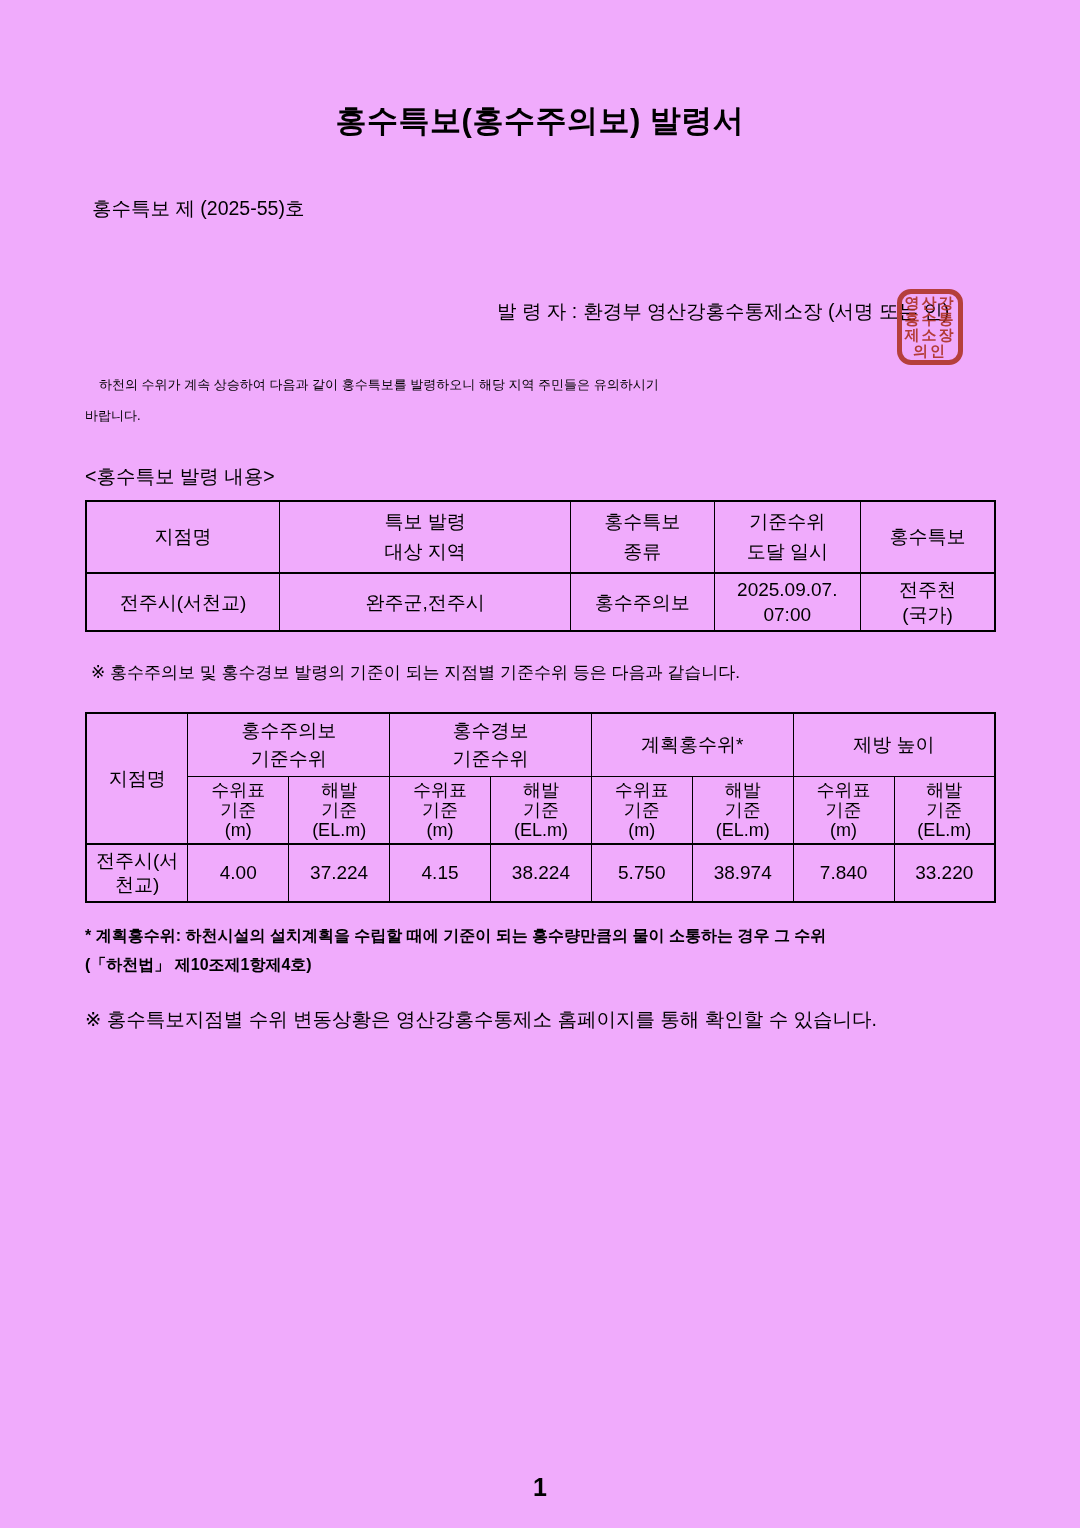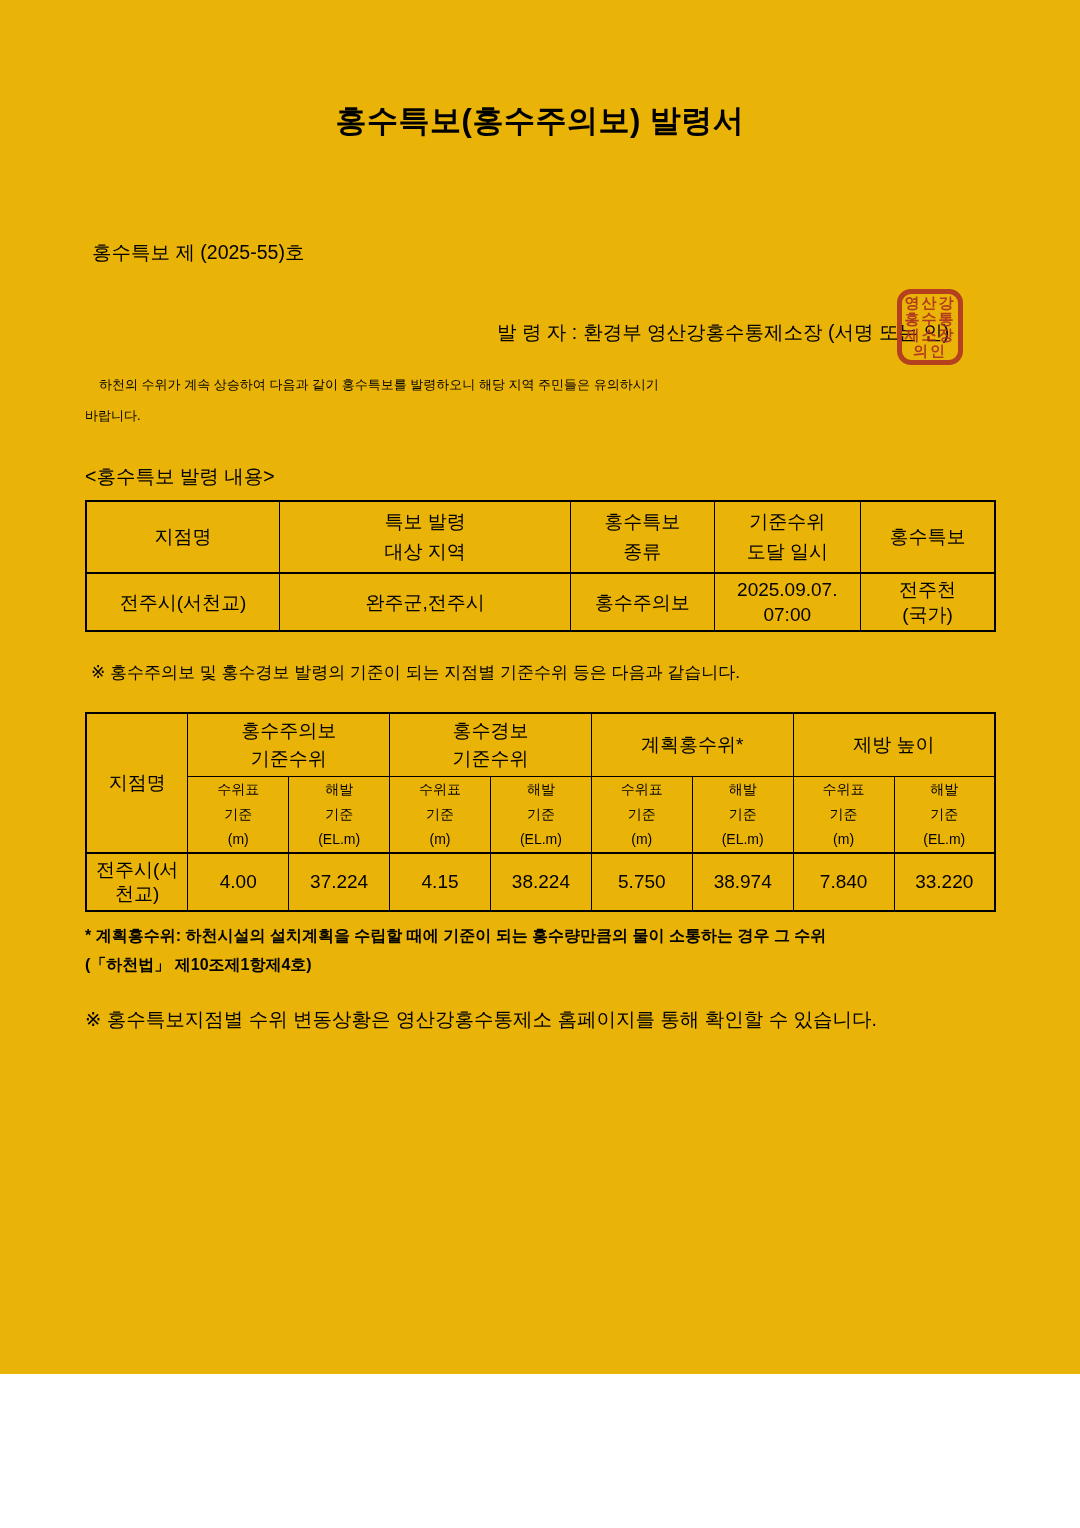--- a/index.html
+++ b/index.html
@@ -1,43 +1,42 @@
 <!DOCTYPE html>
 <html><head>
 <meta charset="utf-8">
 <style>
   html, body { margin: 0; padding: 0; background: #ffffff; }
   .page {
     position: relative;
     width: 1080px;
-    height: 1374px;
-    background: #eab308;
+    height: 1528px;
+    background: #f0abfc;
     color: #000000;
     font-family: "Liberation Sans", "DejaVu Sans", sans-serif;
     overflow: hidden;
   }
   .abs { position: absolute; }
 
   .page-title {
     top: 100px; left: 0; width: 1080px;
     text-align: center;
     font-size: 31px;
     font-weight: 700;
     letter-spacing: 0.5px;
   }
   .doc-number {
     top: 195px; left: 92px;
     font-size: 19.5px;
-    margin-top: 44px;
   }
   .issue-row { font-size: 19.5px; white-space: nowrap; }
   .issue-row-1 { top: 259px; left: 497px; }
   .issue-row-2 { top: 298px; left: 497px; }
   .issue-label-1 { display: inline-block; width: 193px; }
-  .issue-label-2 { display: inline-block; margin-right: 6px; margin-top: 21px; }
+  .issue-label-2 { display: inline-block; margin-right: 6px; }
 
   .seal {
     top: 289px; left: 897px;
     width: 66px; height: 76px;
     box-sizing: border-box;
     border: 5px solid rgba(172, 48, 33, 0.88);
     border-radius: 14px;
     padding: 1px 2px;
     overflow: hidden;
   }
@@ -78,21 +77,21 @@
   }
 
   .notice-table { top: 500px; left: 85px; width: 911px; }
   .notice-table .hdr td { height: 70px; font-size: 19px; line-height: 30px; }
   .notice-table .data td { height: 56px; font-size: 19px; line-height: 25px; border-top: 2px solid #000; }
 
   .criteria-note { top: 661px; left: 91px; font-size: 17px; }
 
   .criteria-table { top: 712px; left: 85px; width: 911px; }
   .criteria-table .grp td { height: 62px; font-size: 19px; line-height: 28px; }
-  .criteria-table .sub td { height: 66px; font-size: 14px; line-height: 25px; }
+  .criteria-table .sub td { height: 66px; font-size: 18px; line-height: 20px; }
   .criteria-table .data td { height: 56px; font-size: 19px; line-height: 24px; border-top: 2px solid #000; }
   .criteria-table .point-cell { font-size: 19px; }
   .criteria-table .data .point-cell { word-break: break-all; line-height: 24px; }
 
   .plan-footnote {
     top: 921px; left: 85px; width: 914px;
     font-size: 16px;
     line-height: 29px;
     white-space: pre-line;
     font-weight: bold;

